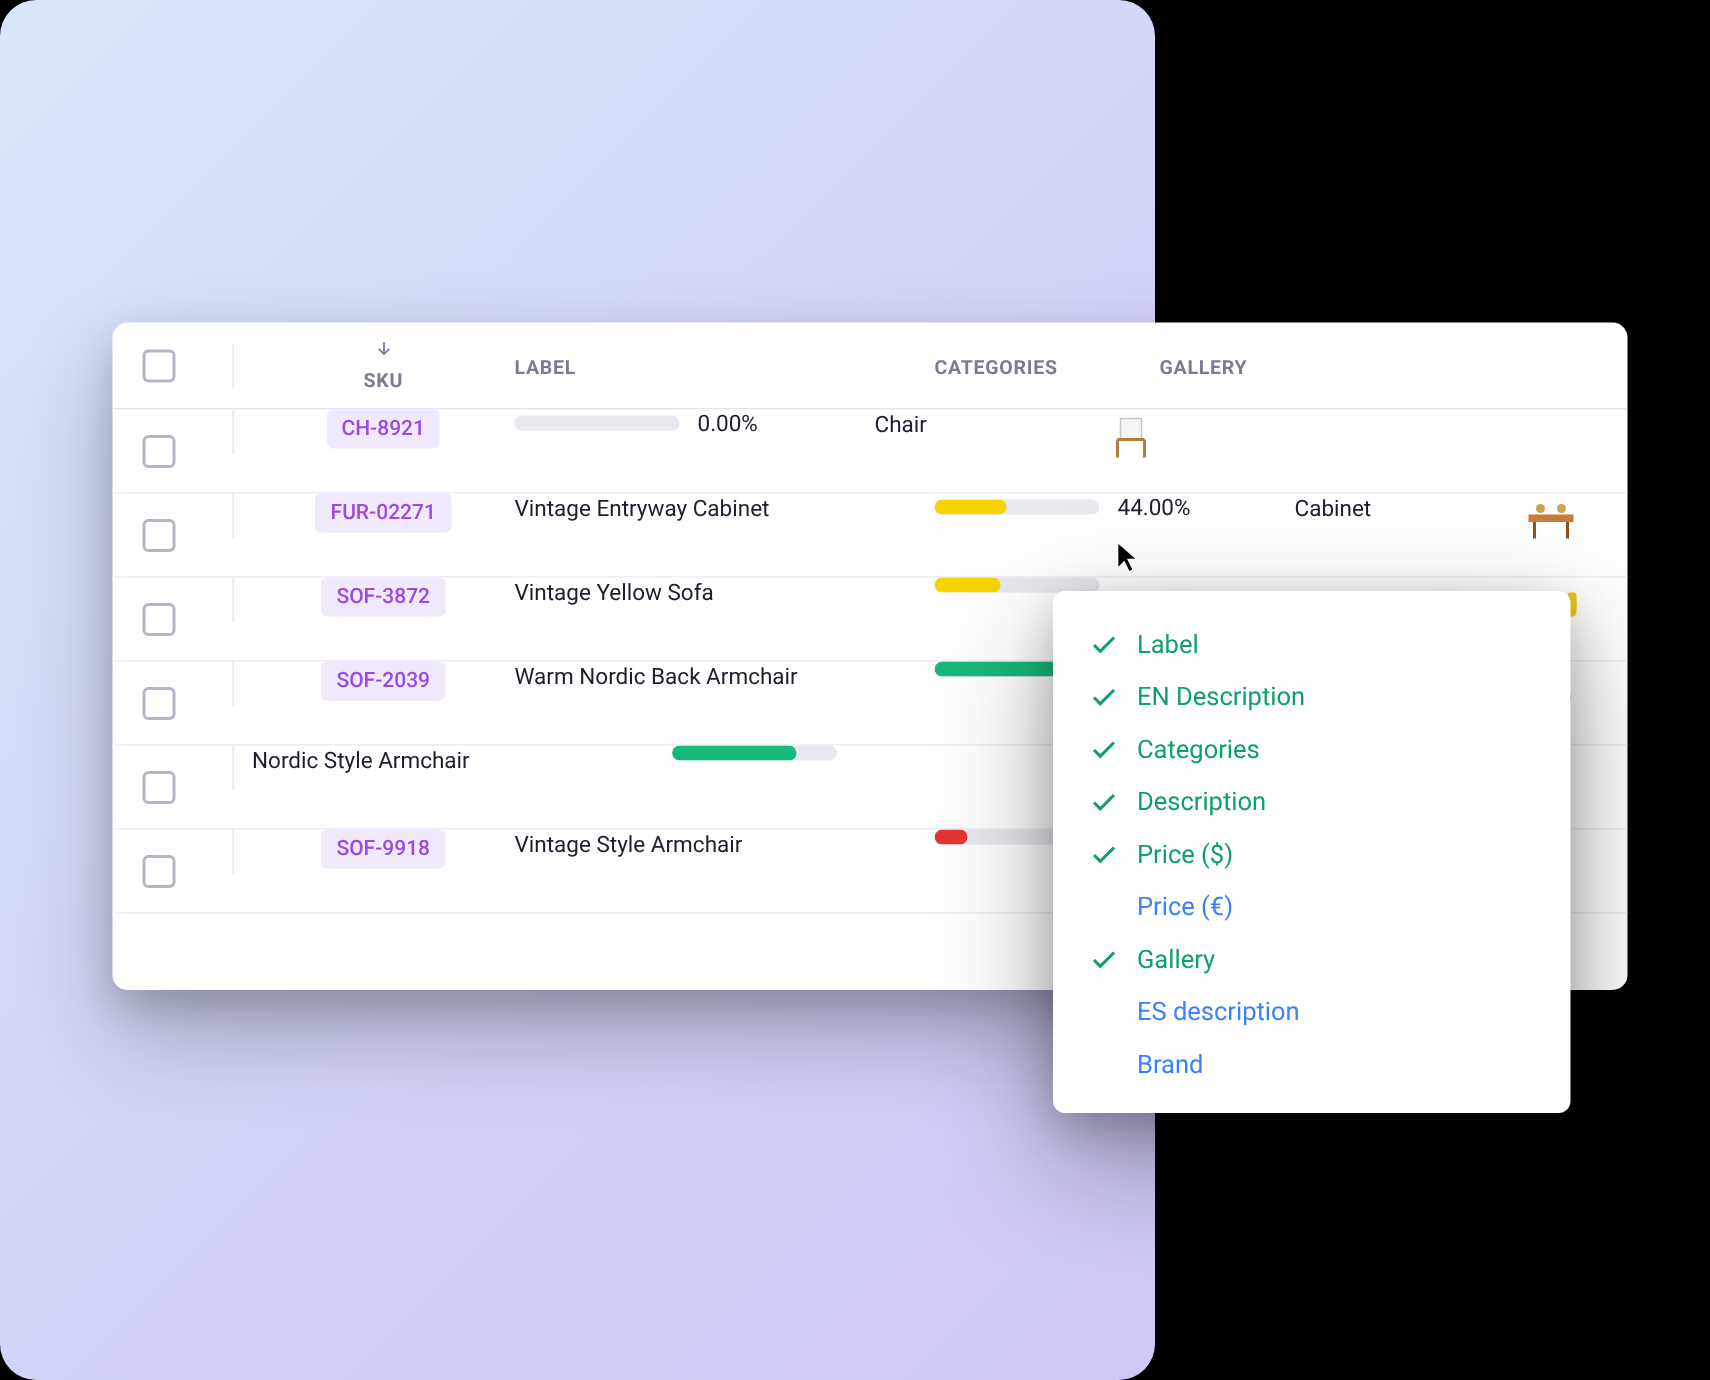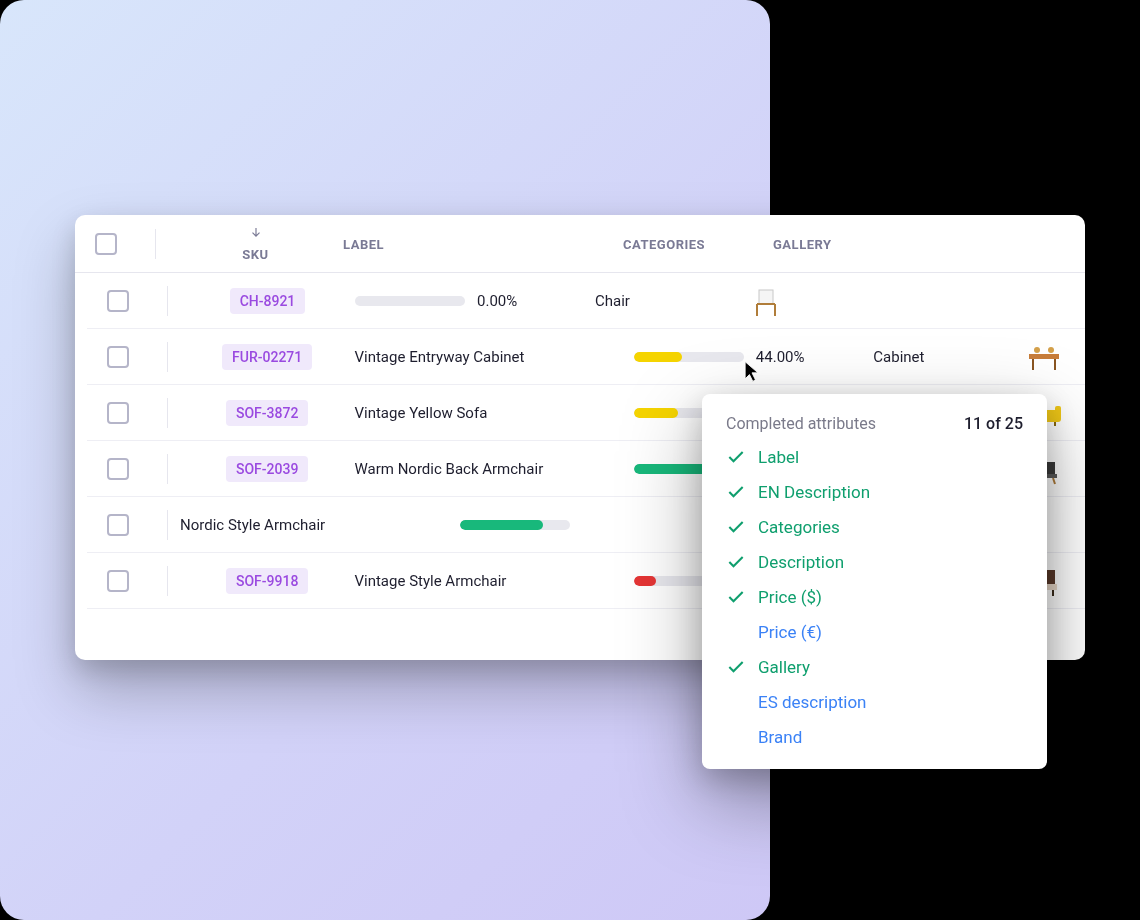--- a/index.html
+++ b/index.html
@@ -56,25 +56,23 @@
   width:1px; height:30px; background:#e6e6ee; margin-right:12px;
 }
 .checkbox {
   width: 22px; height: 22px;
   border: 2px solid #b5b5c9;
   border-radius: 4px;
   background: #fff;
 }
 .row {
   display: flex;
-  align-items: center;
   height: 56px;
   padding: 0 20px;
   border-bottom: 1px solid #eeeef4;
-  margin-left: 12px;
 }
 .sku-badge {
   display: inline-block;
   background: #f0e9fb;
   color: #9a4ae0;
   font-size: 14px;
   font-weight: 500;
   padding: 5px 10px;
   border-radius: 4px;
 }
@@ -299,24 +297,20 @@
         </div>
   </div>
     </div>
 </div>
 
 <svg class="cursor" viewBox="0 0 20 28">
   <path d="M2 2 L2 22 L7 17 L11 25 L14 23 L10 15 L17 15 Z" fill="#000" stroke="#fff" stroke-width="1"></path>
 </svg>
 
 <div class="popover">
-  <div class="pop-head">
-    <span class="pop-title">Completed attributes</span>
-    <span class="pop-count">11 of 25</span>
-  </div>
   <div class="attr-list" id="attr-list">
       <div class="attr-item done">
         <svg class="check-icon" viewBox="0 0 24 24">
           <path d="M4 12l5 5L20 6"></path>
         </svg>
         <span>Label</span>
       </div>
       <div class="attr-item done">
         <svg class="check-icon" viewBox="0 0 24 24">
           <path d="M4 12l5 5L20 6"></path>

